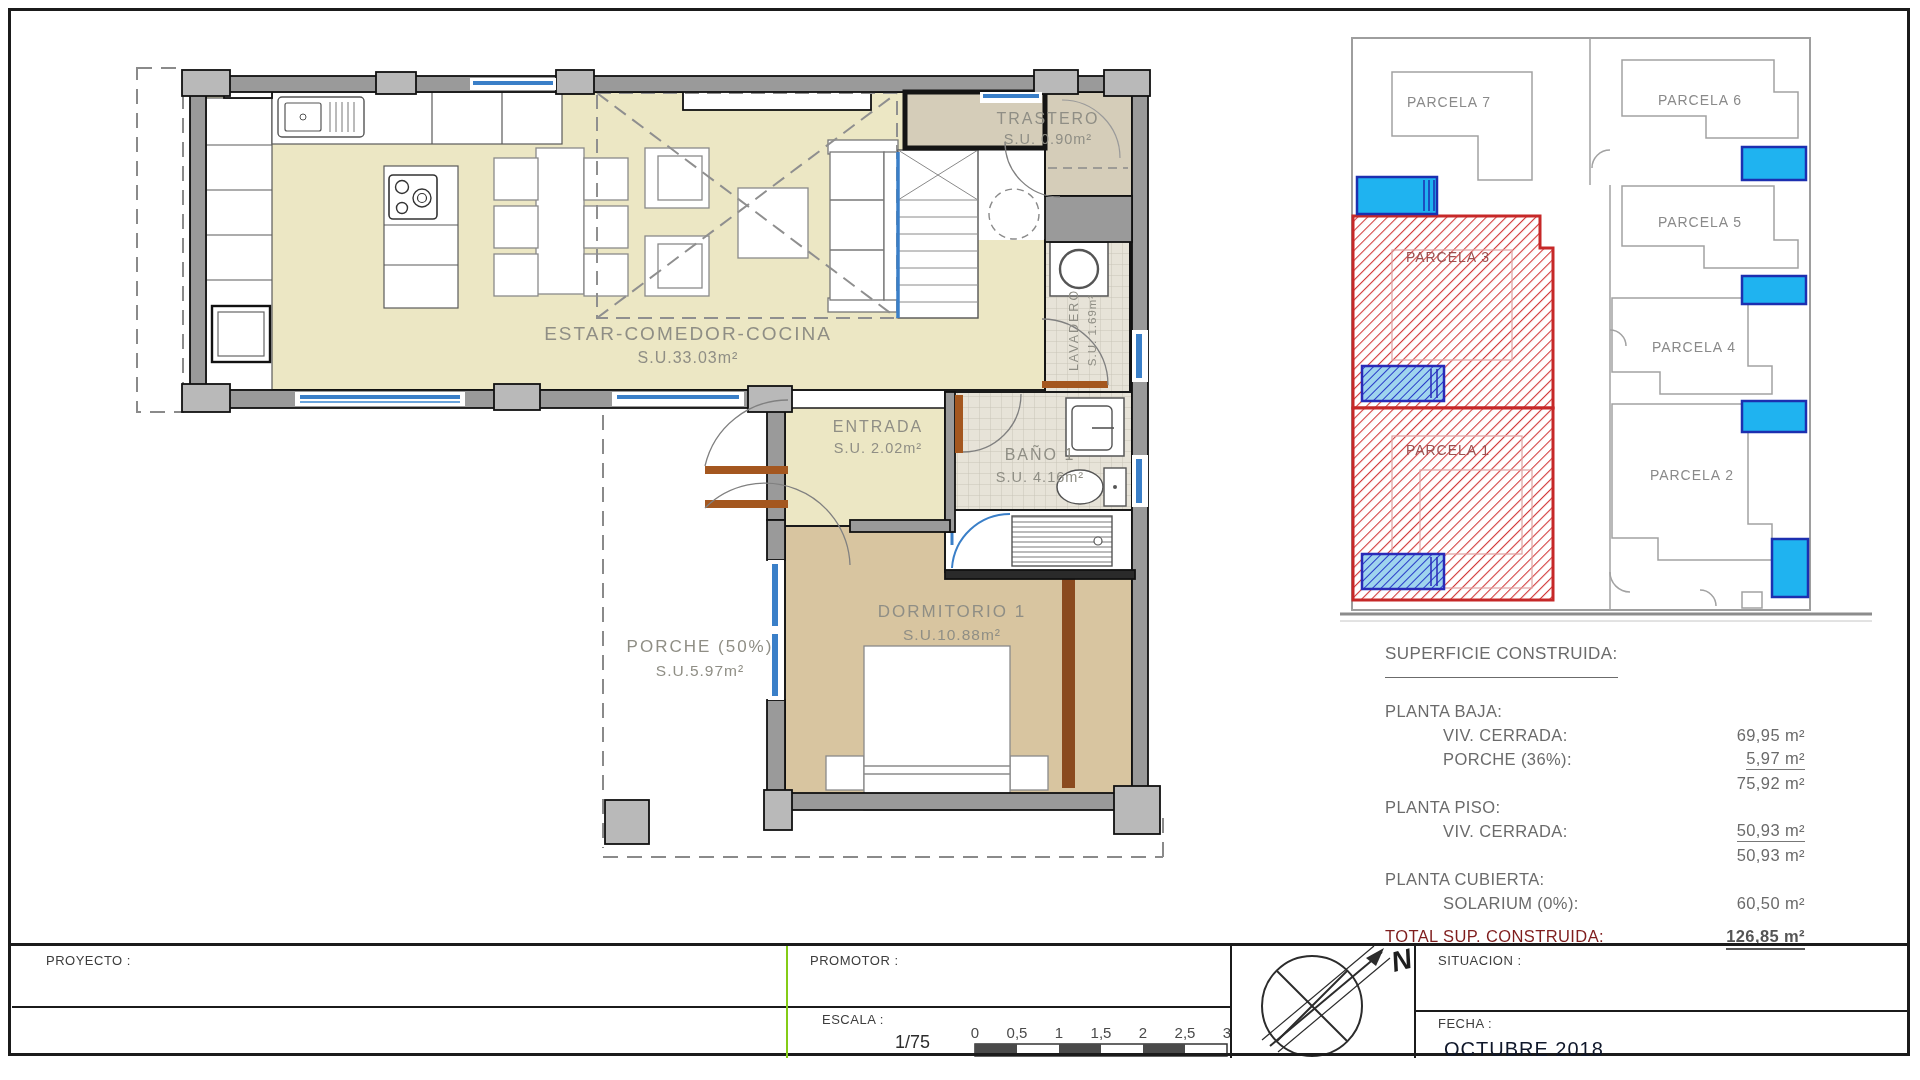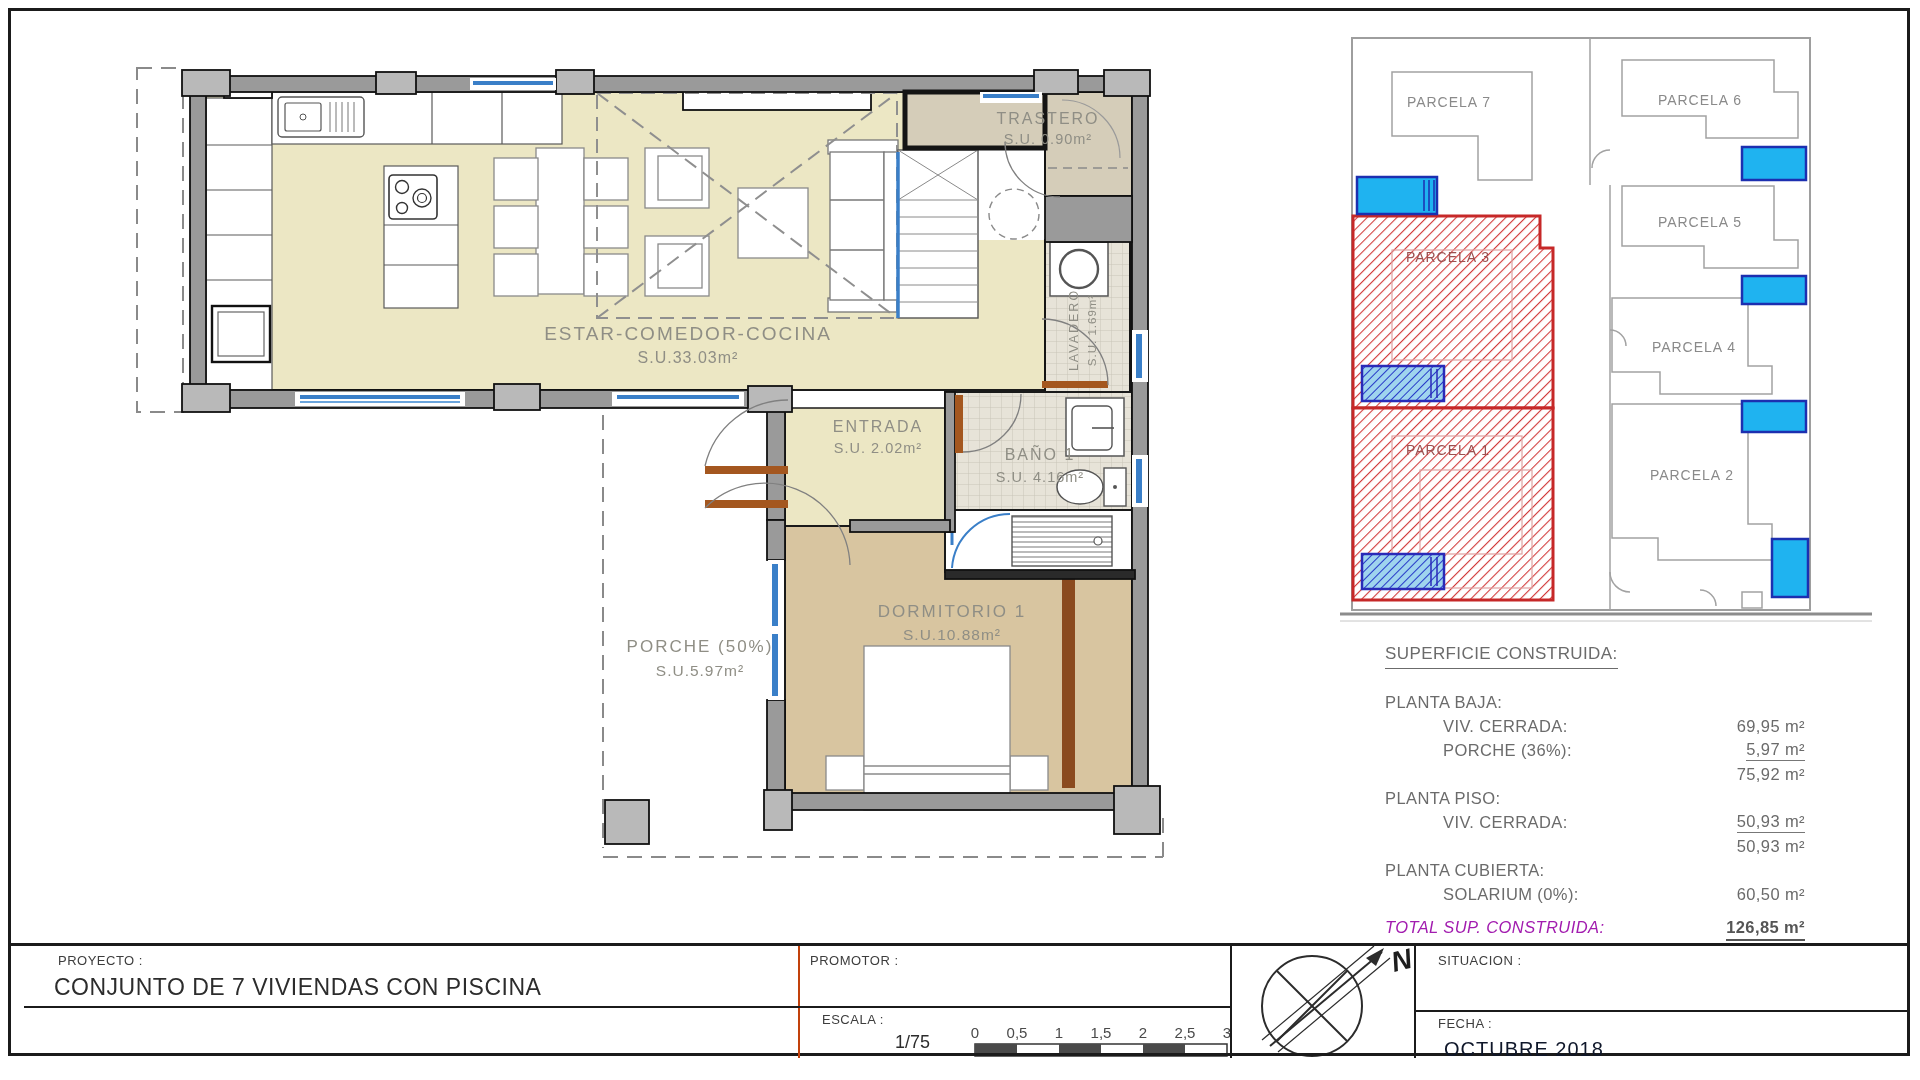--- a/index.html
+++ b/index.html
@@ -20,28 +20,28 @@
   .tb-row-top{position:relative;height:62px;border-bottom:2px solid #1b1b1b;box-sizing:border-box;}
   .tb-label{position:absolute;left:34px;top:7px;font-size:13px;color:#3d3d3d;letter-spacing:.5px;}
   .tb-label.sm{left:22px;}
   .proyecto-value{position:absolute;left:30px;top:28px;font-size:23px;color:#2c2c2c;letter-spacing:.5px;}
   .escala-value{position:absolute;left:95px;top:24px;font-size:18px;color:#2c2c2c;}
   .fecha-value{position:absolute;left:28px;top:26px;font-size:20px;color:#0f172a;letter-spacing:1px;}
   
   .surface{position:absolute;left:1385px;top:644px;width:422px;font-size:16.5px;
            color:#6b6b6b;letter-spacing:.4px;}
   .surface .heading{display:inline-block;font-size:17px;border-bottom:1.5px solid #6b6b6b;
-                    padding-bottom:4px;margin-bottom:21px;}
+                    padding-bottom:13px;margin-bottom:21px;}
   .srow{position:relative;height:24px;line-height:24px;}
   .srow .ind{padding-left:58px;}
   .sval{position:absolute;right:2px;top:0;text-align:center;}
   .sval.uline{border-bottom:1.6px solid #777;line-height:22px;height:22px;}
   .srow.total{margin-top:9px;}
   .srow.total .sval{font-weight:bold;border-bottom:2px solid #555;color:#555;}
-  .srow.total .tlabel{color:#a21caf;font-style:italic;}
+  .srow.total .tlabel{color:#7f1d1d;}
 </style>
 </head>
 <body>
 
 <div class="sheet">
 
 <svg class="plan" width="1920" height="1080" viewBox="0 0 1920 1080">
   <defs>
     <pattern id="tile" width="11" height="11" patternUnits="userSpaceOnUse">
       <rect width="11" height="11" fill="#e7e3d8"></rect>
@@ -384,24 +384,23 @@
     <span class="sval">50,93 m²</span>
       </div>
   <div class="srow"><span>PLANTA CUBIERTA:</span></div>
   <div class="srow">
     <span class="ind">SOLARIUM (0%):</span><span class="sval">60,50 m²</span></div>
   <div class="srow total">
     <span class="tlabel">TOTAL SUP. CONSTRUIDA:</span><span class="sval">126,85 m²</span></div>
 </div>
 
 <div class="titleblock">
-  <div class="tb-col" style="left:16px;width:776px;border-right:2px solid #c2410c;">
+  <div class="tb-col" style="left:4px;width:776px;border-right:2px solid #84cc16;">
     <div class="tb-row-top">
       <span class="tb-label">PROYECTO :</span>
-      <span class="proyecto-value">CONJUNTO DE 7 VIVIENDAS CON PISCINA</span>
     </div>
   </div>
   <div class="tb-col" style="left:780px;width:444px;border-right:2px solid #1b1b1b;">
     <div class="tb-row-top">
       <span class="tb-label sm">PROMOTOR :</span>
     </div>
     <div style="position:relative;height:50px;margin-left:12px;">
       <span class="tb-label sm" style="top:4px;">ESCALA :</span>
       <span class="escala-value">1/75</span>
     </div>

